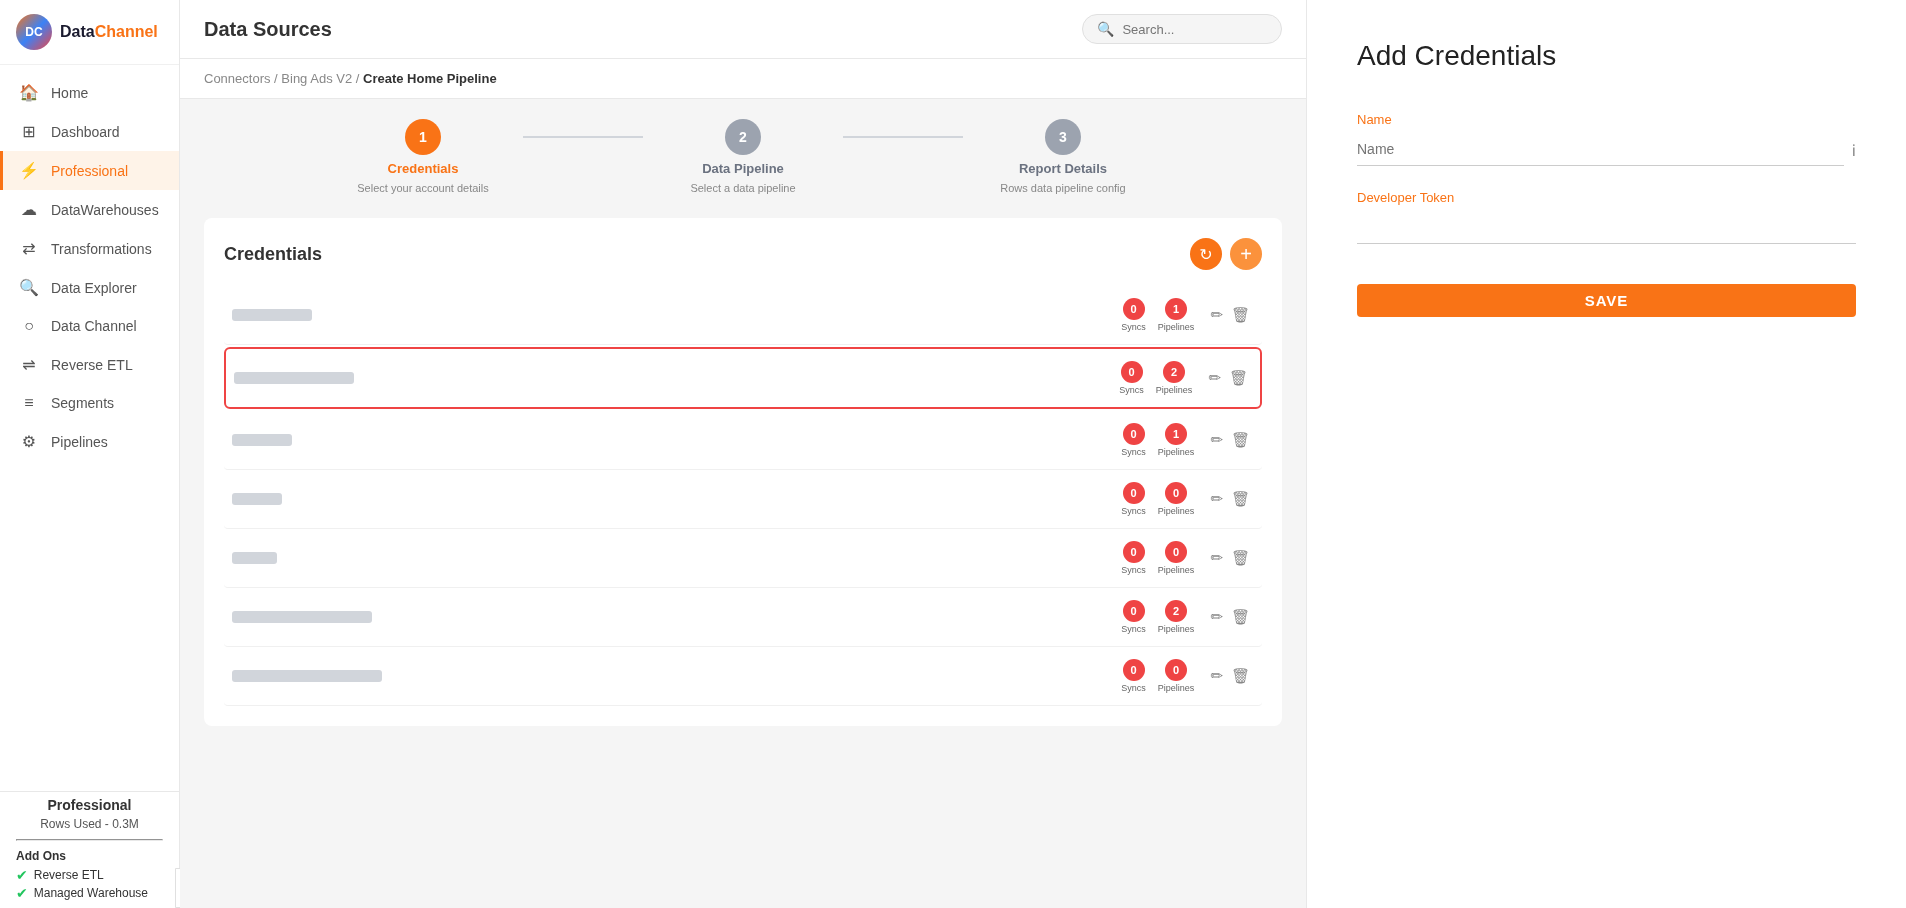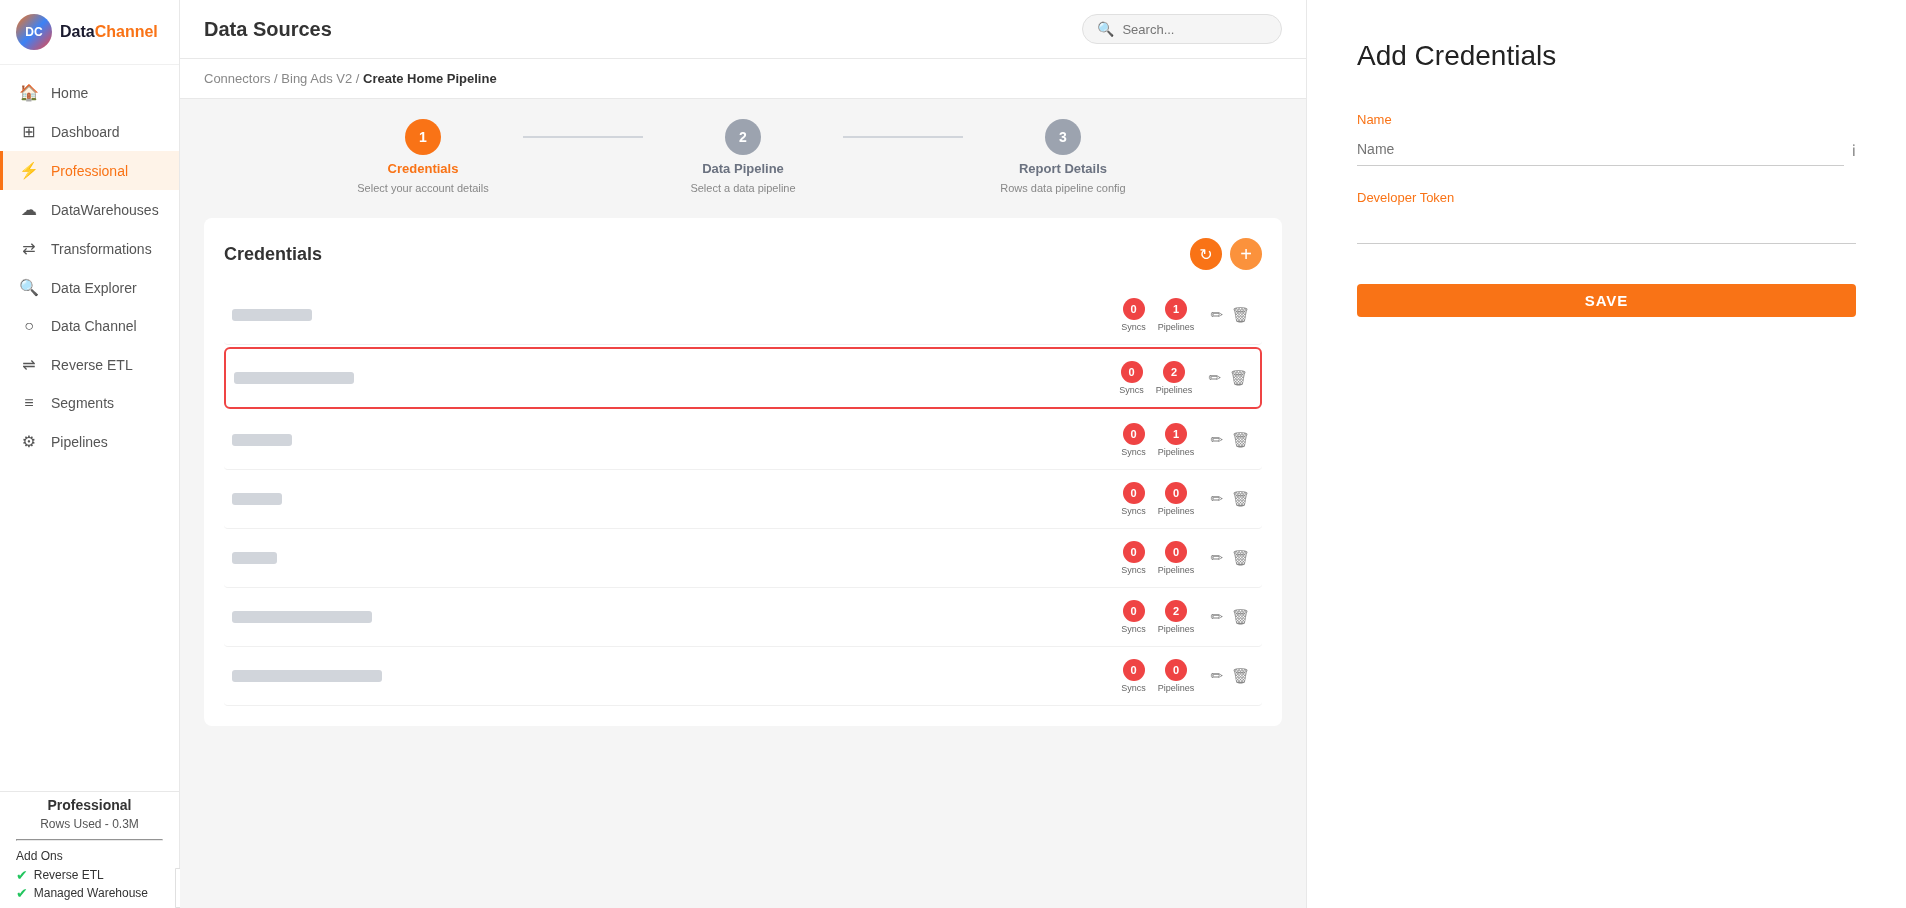--- a/index.html
+++ b/index.html
@@ -54,21 +54,21 @@
     .nav-item.active { color: #f97316; border-left-color: #f97316; background: #fef3e8; }
     .nav-icon { width: 20px; text-align: center; font-size: 16px; }
 
     .sidebar-bottom {
       border-top: 1px solid #e8e8e8;
       padding: 5px 16px;
       font-size: 12px;
     }
     .plan-label { font-weight: 700; font-size: 14px; text-align: center; color: #333; margin-bottom: 4px; }
     .rows-used { color: #555; text-align: center; font-size: 12px; margin-bottom: 8px; }
-    .add-ons-label { font-weight: 400; color: #333; margin-bottom: 4px; }
+    .add-ons-label { font-weight: 700; color: #333; margin-bottom: 4px; }
     .addon-item { display: flex; align-items: center; gap: 6px; color: #333; font-size: 12px; margin-bottom: 2px; }
     .addon-check { color: #22c55e; font-size: 14px; }
 
     .sidebar-collapse {
       position: absolute;
       bottom: 0;
       right: -16px;
       width: 20px;
       height: 40px;
       background: #fff;

